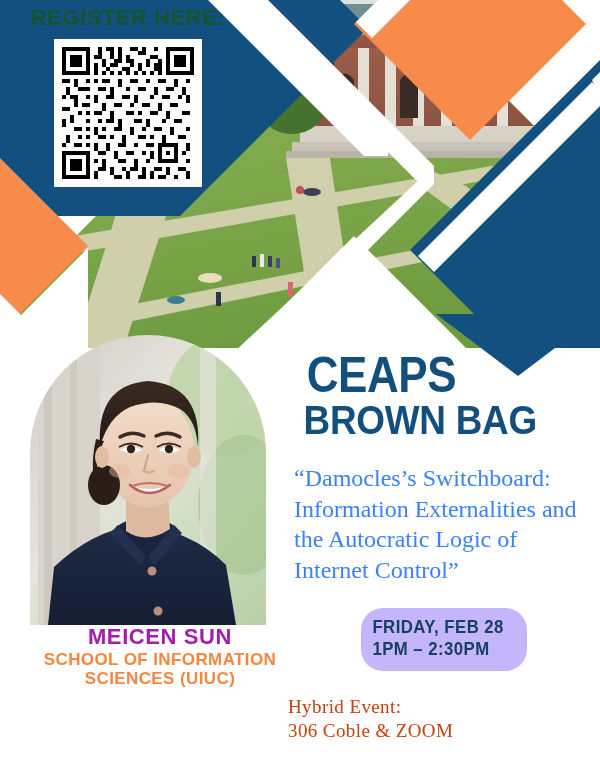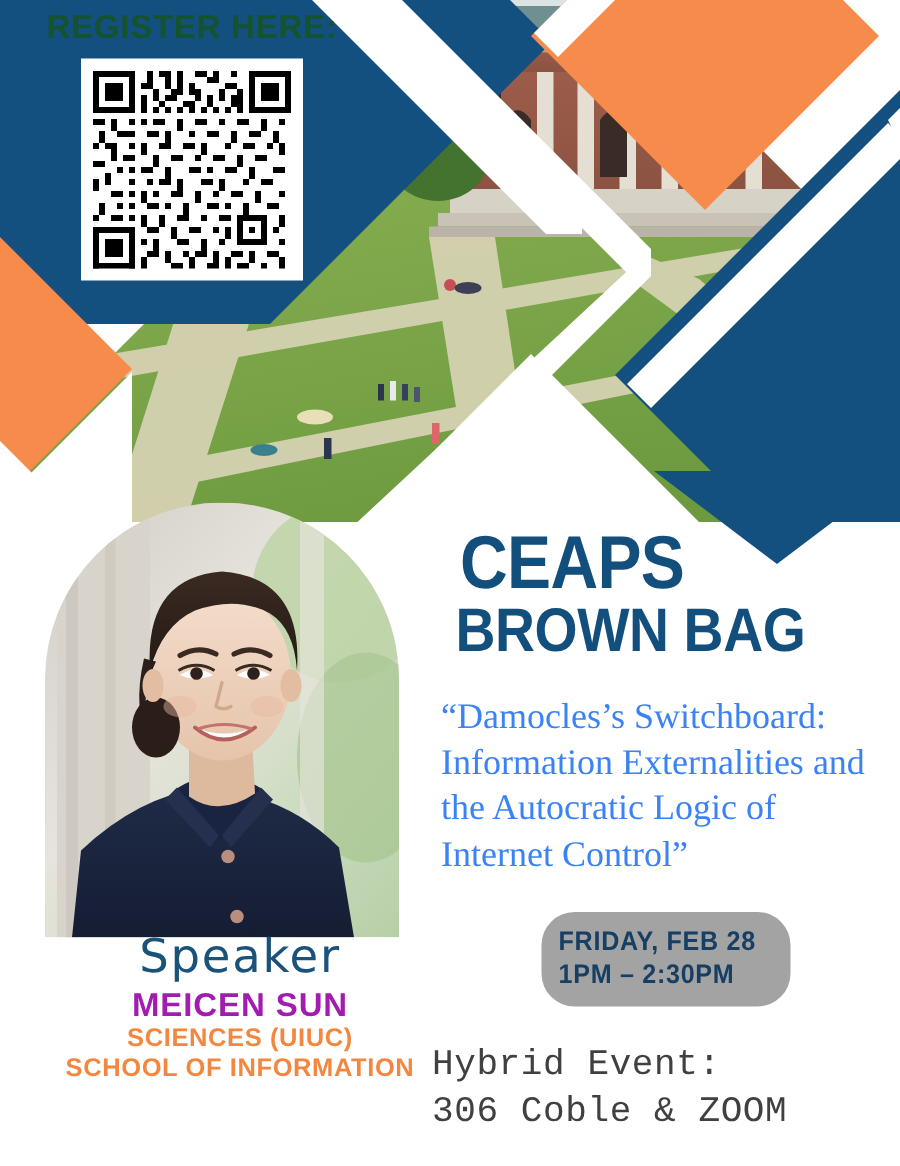--- a/index.html
+++ b/index.html
@@ -129,40 +129,40 @@
     font-size:24px;
     line-height:1.28;
     font-family:"Liberation Serif", serif;
     padding:0 6px;
   }
 
   
   .date-pill {
     margin:22px auto 0 auto;
     width:166px;
-    background:#a3a3a3;
+    background:#c4b5fd;
     border-radius:22px;
     padding:9px 6px 10px 6px;
     color:#173F63;
     font-weight:bold;
     font-size:18px;
     line-height:1.22;
     letter-spacing:0.5px;
     font-family:"Liberation Sans", sans-serif;
   }
   .date-pill div { transform:scaleX(0.93); }
 
   
   .hybrid {
     margin-top:24px;
-    color:#404040;
-    font-size:24px;
+    color:#c2410c;
+    font-size:19px;
     line-height:1.3;
     letter-spacing:0.4px;
-    font-family:Liberation Mono, monospace;
+    font-family:Liberation Serif, serif;
   }
 
   
   .footer {
     position:absolute;
     left:0; bottom:0;
     width:600px; height:48px;
     display:flex;
     align-items:center;
     padding-left:12px;
@@ -584,24 +584,23 @@
       <path d="M100 150 Q119 166 140 150 Q119 158 100 150 Z" fill="#ffffff"></path>
       <path d="M100 150 Q119 166 140 150" stroke="#b4615c" stroke-width="2.6" fill="none" stroke-linecap="round"></path>
       <path d="M102 151 Q119 145 138 151" stroke="#c4726c" stroke-width="2" fill="none"></path>
 
       <ellipse cx="90" cy="136" rx="11" ry="7" fill="#e9b79f" opacity="0.45"></ellipse>
       <ellipse cx="148" cy="136" rx="11" ry="7" fill="#e9b79f" opacity="0.45"></ellipse>
     </svg>
   </div>
 
   <div class="speaker-block">
-    <div class="speaker-word">Speaker</div>
     <div class="speaker-name">MEICEN SUN</div>
+    <div class="speaker-affil">SCHOOL OF INFORMATION</div>
     <div class="speaker-affil">SCIENCES (UIUC)</div>
-    <div class="speaker-affil">SCHOOL OF INFORMATION</div>
   </div>
 
   <div class="right-col">
     <div class="title-main">CEAPS</div>
     <div class="title-line2">BROWN BAG</div>
 
     <div class="talk-title">“Damocles’s Switchboard: Information Externalities and the Autocratic Logic of Internet Control”</div>
 
     <div class="date-pill">
       <div>FRIDAY, FEB 28</div>

